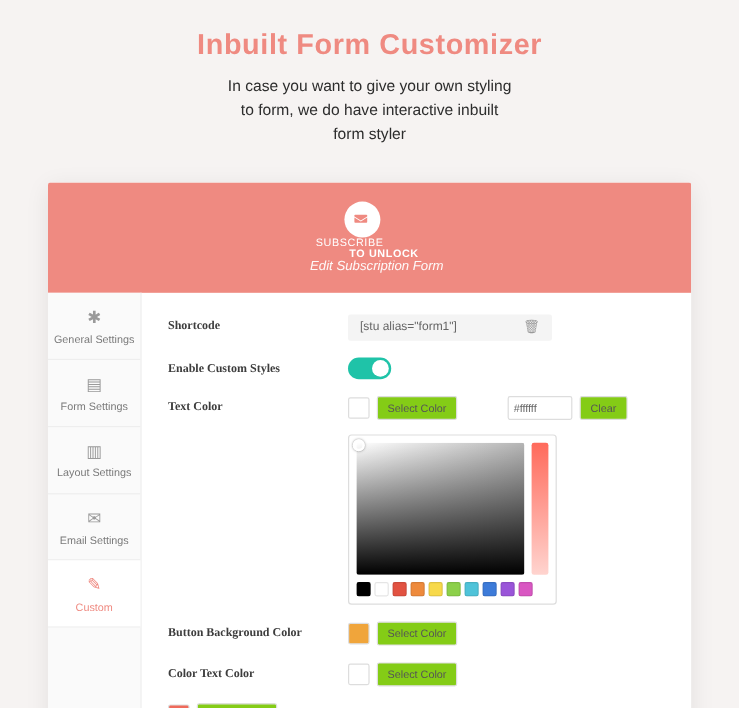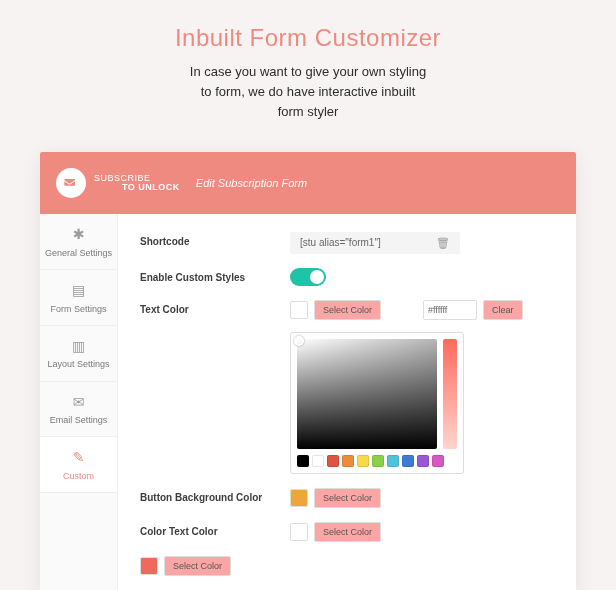--- a/index.html
+++ b/index.html
@@ -6,33 +6,34 @@
   body {
     font-family: -apple-system, BlinkMacSystemFont, "Segoe UI", Helvetica, Arial, sans-serif;
     background: #f6f3f2;
     width: 616px;
     height: 590px;
     overflow: hidden;
     position: relative;
   }
   .page-header { text-align: center; padding: 24px 20px 12px; }
   .page-title {
-    font-size: 24px; font-weight: 400; color: #ef8a81; letter-spacing: 0.5px;
+    font-size: 24px; font-weight: 700; color: #ef8a81; letter-spacing: 0.5px;
   }
   .page-sub {
     font-size: 13px; color: #2d2d2d; margin-top: 10px; line-height: 1.55;
   }
   .panel {
     background: #fff; margin: 18px 40px 0 40px;
     box-shadow: 0 4px 20px rgba(0,0,0,0.08);
     border-radius: 2px; overflow: hidden;
   }
   .panel-top {
     background: #ef8a81; color: #fff; display: flex; align-items: center;
     padding: 16px 20px 16px 16px;
+    flex-direction: column;
   }
   .brand-badge {
     width: 30px; height: 30px; border-radius: 50%; background: #fff;
     display: flex; align-items: center; justify-content: center; margin-right: 8px;
     color: #ef8a81;
   }
   .brand-text { line-height: 1; }
   .brand-line1 { font-size: 9px; letter-spacing: 0.5px; font-weight: 500; }
   .brand-line2 { font-size: 9px; letter-spacing: 0.5px; font-weight: 700; margin-left: 28px; }
   .panel-subtitle { font-size: 11px; font-style: italic; margin-left: 16px; opacity: 0.95; }
@@ -44,41 +45,41 @@
   .side-tab {
     border-bottom: 1px solid #eee; text-align: center;
     padding: 12px 4px 10px; cursor: pointer;
     color: #7a7a7a; font-size: 9px; line-height: 1.25;
   }
   .side-tab .st-icon { font-size: 14px; margin-bottom: 4px; display: block; color: #9a9a9a; }
   .side-tab.active { background: #fff; color: #ef8a81; }
   .side-tab.active .st-icon { color: #ef8a81; }
   .main-area { flex: 1; padding: 18px 20px 6px 22px; }
   .row { display: flex; align-items: flex-start; margin-bottom: 14px; font-size: 10px; color: #3d3d3d; }
-  .row-label { width: 150px; font-weight: 600; padding-top: 4px; }
+  .row-label { width: 150px; font-weight: 600; padding-top: 4px; font-family: Liberation Serif, serif; }
   .row-ctrl { flex: 1; display: flex; align-items: center; gap: 6px; }
   .shortcode-box {
     background: #f4f4f4; height: 22px; line-height: 22px; padding: 0 10px;
     font-size: 10px; color: #666; width: 170px; border-radius: 2px;
     display: flex; justify-content: space-between; align-items: center;
   }
   .trash { color: #999; font-size: 11px; cursor: pointer; }
   .toggle {
     width: 36px; height: 18px; border-radius: 18px; background: #1fc3a8;
     position: relative; cursor: pointer;
   }
   .toggle::after {
     content: ""; position: absolute; right: 2px; top: 2px;
     width: 14px; height: 14px; border-radius: 50%; background: #fff;
   }
   .swatch {
     width: 18px; height: 18px; border: 1px solid #ddd; border-radius: 2px;
   }
   .sel-btn {
-    height: 20px; border: 1px solid #ddd; background: #fca5a5;
+    height: 20px; border: 1px solid #ddd; background: #84cc16;
     font-size: 9px; padding: 0 8px; cursor: pointer; color: #555; border-radius: 2px;
   }
   .hexfield {
     height: 20px; border: 1px solid #ddd; font-size: 9px; width: 54px;
     padding: 0 4px; color: #666; border-radius: 2px; margin-left: 36px;
   }
   .picker-wrap { margin-top: 6px; }
   .picker-frame {
     border: 1px solid #ddd; border-radius: 3px; padding: 6px;
     display: inline-block; position: relative;

